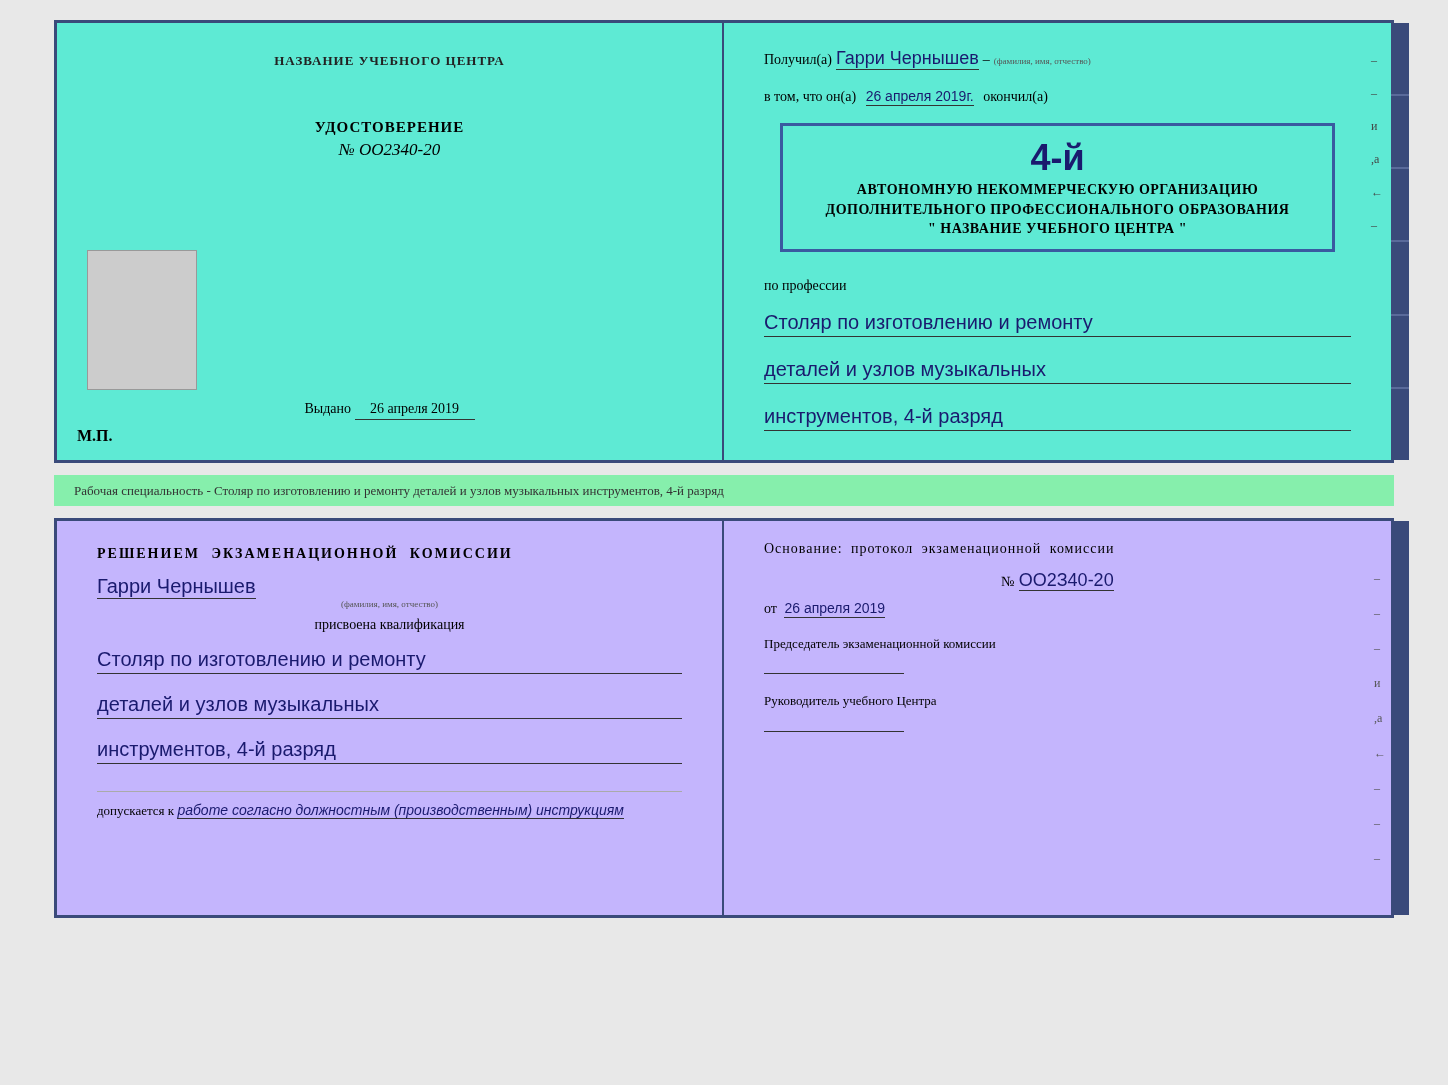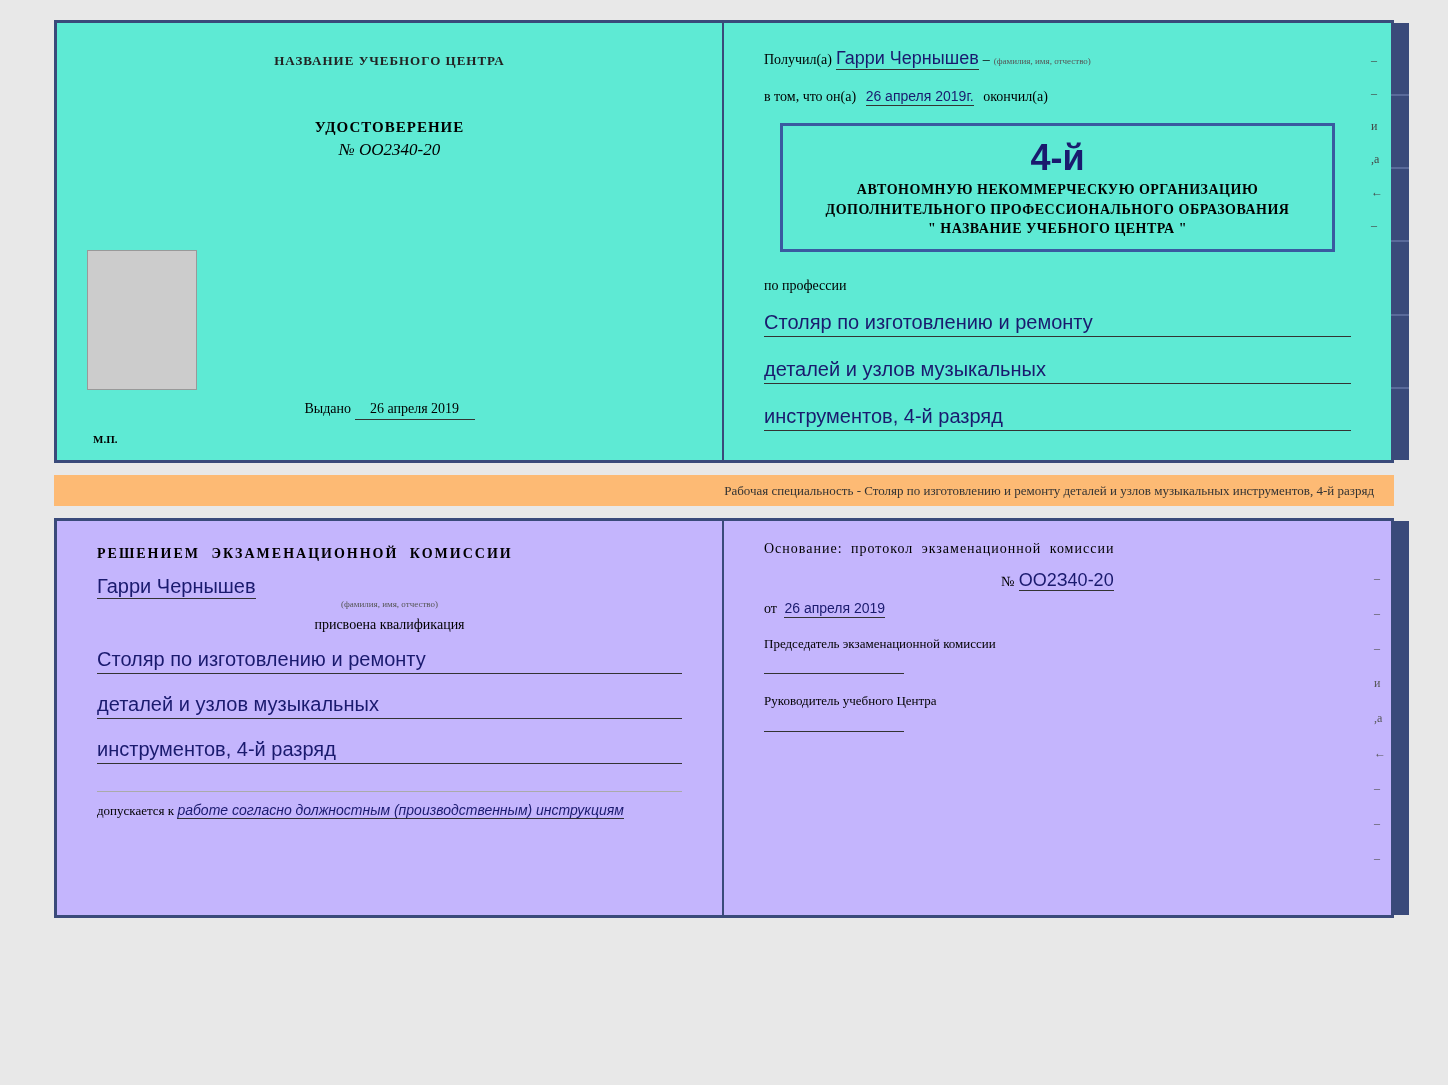--- a/index.html
+++ b/index.html
@@ -111,22 +111,22 @@
 
     .vidano-line {
       display: inline-block;
       border-bottom: 1px solid #333;
       min-width: 120px;
     }
 
     .mp-label {
       position: absolute;
       bottom: 15px;
-      left: 36px;
-      font-size: 11px;
+      left: 20px;
+      font-size: 16px;
       font-weight: bold;
     }
 
     
     .poluchil-line {
       font-size: 14px;
       display: flex;
       align-items: baseline;
       gap: 4px;
       flex-wrap: wrap;
@@ -196,27 +196,26 @@
       right: 8px;
       top: 30px;
       display: flex;
       flex-direction: column;
       gap: 18px;
       font-size: 12px;
       color: #444;
     }
 
     .separator-text {
-      background: #fdba74;
+      background: #86efac;
       padding: 6px 20px;
       font-size: 13px;
       color: #333;
       width: 1340px;
       line-height: 1.5;
-      text-align: right;
     }
 
     
     .doc-bottom {
       display: flex;
       width: 1340px;
       border: 3px solid #3a4a7a;
       background: #c4b5fd;
       position: relative;
       min-height: 400px;

